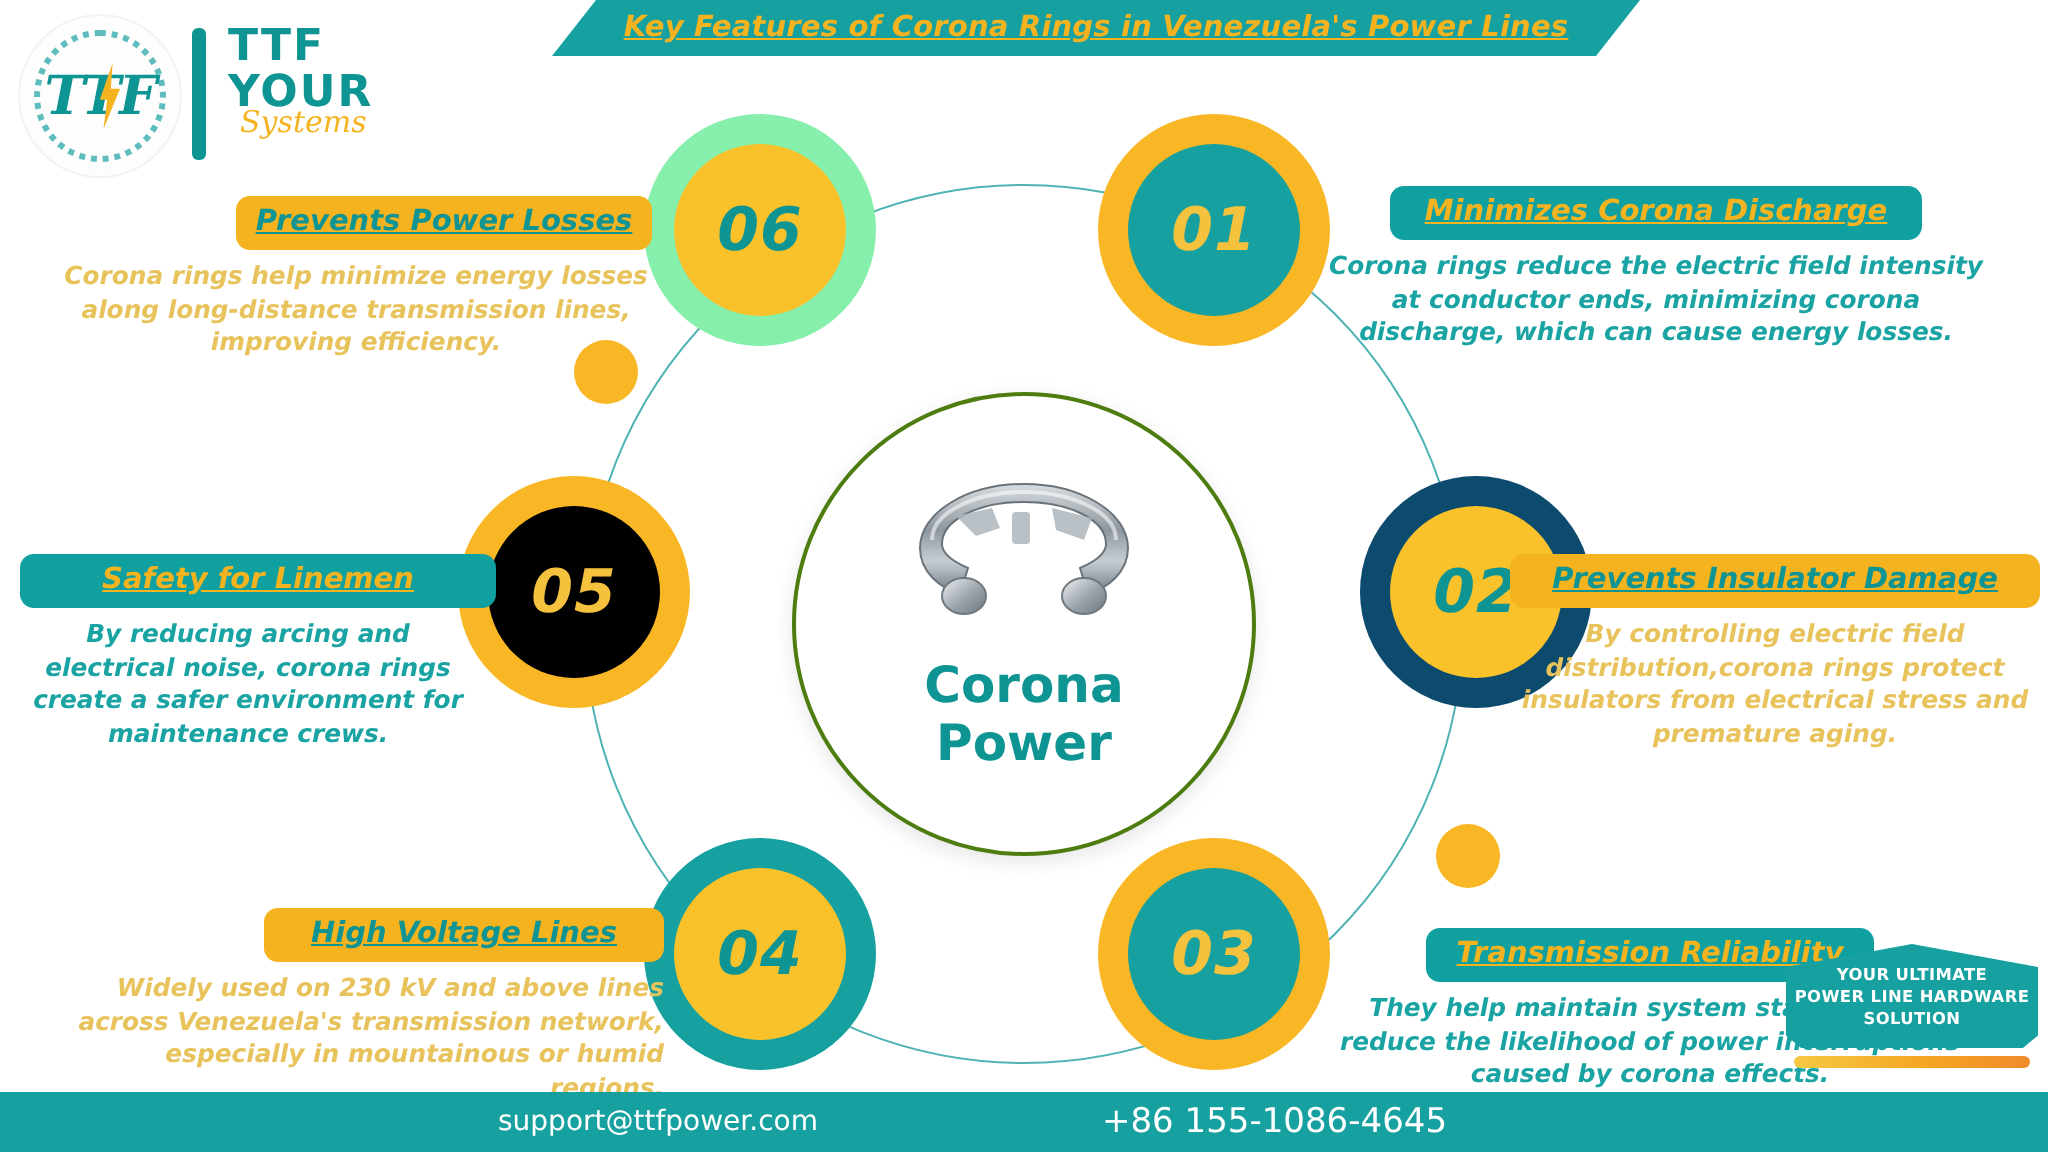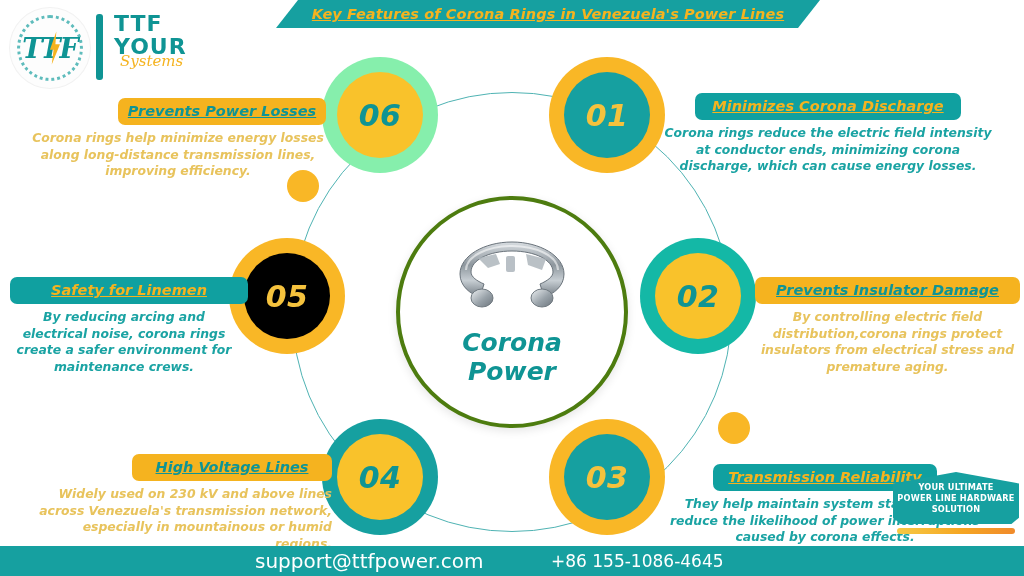--- a/index.html
+++ b/index.html
@@ -51,23 +51,23 @@
   .logo-text .l1 { color: #0f9494; font-size: 22px; font-weight: bold; letter-spacing: 1px; line-height: 23px; }
   .logo-text .l2 { color: #0f9494; font-size: 22px; font-weight: bold; letter-spacing: 1px; line-height: 23px; }
   .logo-text .l3 {
     color: #f5b31f; font-size: 15px; font-style: italic;
     font-family: "DejaVu Serif", serif; line-height: 18px; margin-top: -6px; margin-left: 6px;
   }
 
   
   .center-circle {
     position: absolute; left: 396px; top: 196px; width: 232px; height: 232px;
-    border-radius: 50%; background: #ffffff; border: 4px solid #4d7c0f;
+    border-radius: 50%; background: #ffffff; border: 2px solid #4d7c0f;
     box-shadow: 0 3px 10px rgba(0,0,0,.10);
-    display: flex; flex-direction: column; align-items: center; justify-content: center; font-style: italic;
+    display: flex; flex-direction: column; align-items: center; justify-content: center;
   }
   .center-img { width: 128px; height: 86px; margin-top: -4px; }
   .center-label {
     margin-top: 8px; text-align: center; color: #0f9494;
     font-size: 25px; font-weight: bold; line-height: 29px;
   }
 
   
   .orbit {
     position: absolute; left: 292px; top: 92px; width: 440px; height: 440px;
@@ -124,21 +124,21 @@
     position: absolute; left: 897px; top: 528px; width: 118px; height: 6px;
     border-radius: 3px;
     background: linear-gradient(90deg, #f6c944 0%, #f5a623 55%, #f08a2b 100%);
   }
 
   
   .footer {
     position: absolute; left: 0; bottom: 0; width: 1024px; height: 30px;
     background: #16a0a0; display: flex; align-items: center;
   }
-  .footer .mail { position: absolute; left: 255px; color: #fff; font-size: 20px; }
+  .footer .mail { position: absolute; left: 249px; color: #fff; font-size: 14px; }
   .footer .tel  { position: absolute; left: 551px; color: #fff; font-size: 17px; }
 </style>
 </head>
 <body>
 
 <div class="stage">
 
   <div class="orbit"></div>
   <div class="dot-yellow" style="left:287px; top:170px;"></div>
   <div class="dot-yellow" style="left:718px; top:412px;"></div>
@@ -197,21 +197,21 @@
       <span class="node-n" style="color:#0f9494;">06</span>
     </div>
   </div>
 
   <div class="node" style="left:549px; top:57px; width:116px; height:116px; background:#f9b726;">
     <div class="inner" style="width:86px; height:86px; background:#16a0a0;">
       <span class="node-n" style="color:#f5c23d;">01</span>
     </div>
   </div>
 
-  <div class="node" style="left:640px; top:238px; width:116px; height:116px; background:#14b8a6;">
+  <div class="node" style="left:680px; top:238px; width:116px; height:116px; background:#0c4a6e;">
     <div class="inner" style="width:86px; height:86px; background:#f9c22b;">
       <span class="node-n" style="color:#0f9494;">02</span>
     </div>
   </div>
 
   <div class="node" style="left:549px; top:419px; width:116px; height:116px; background:#f9b726;">
     <div class="inner" style="width:86px; height:86px; background:#16a0a0;">
       <span class="node-n" style="color:#f5c23d;">03</span>
     </div>
   </div>

